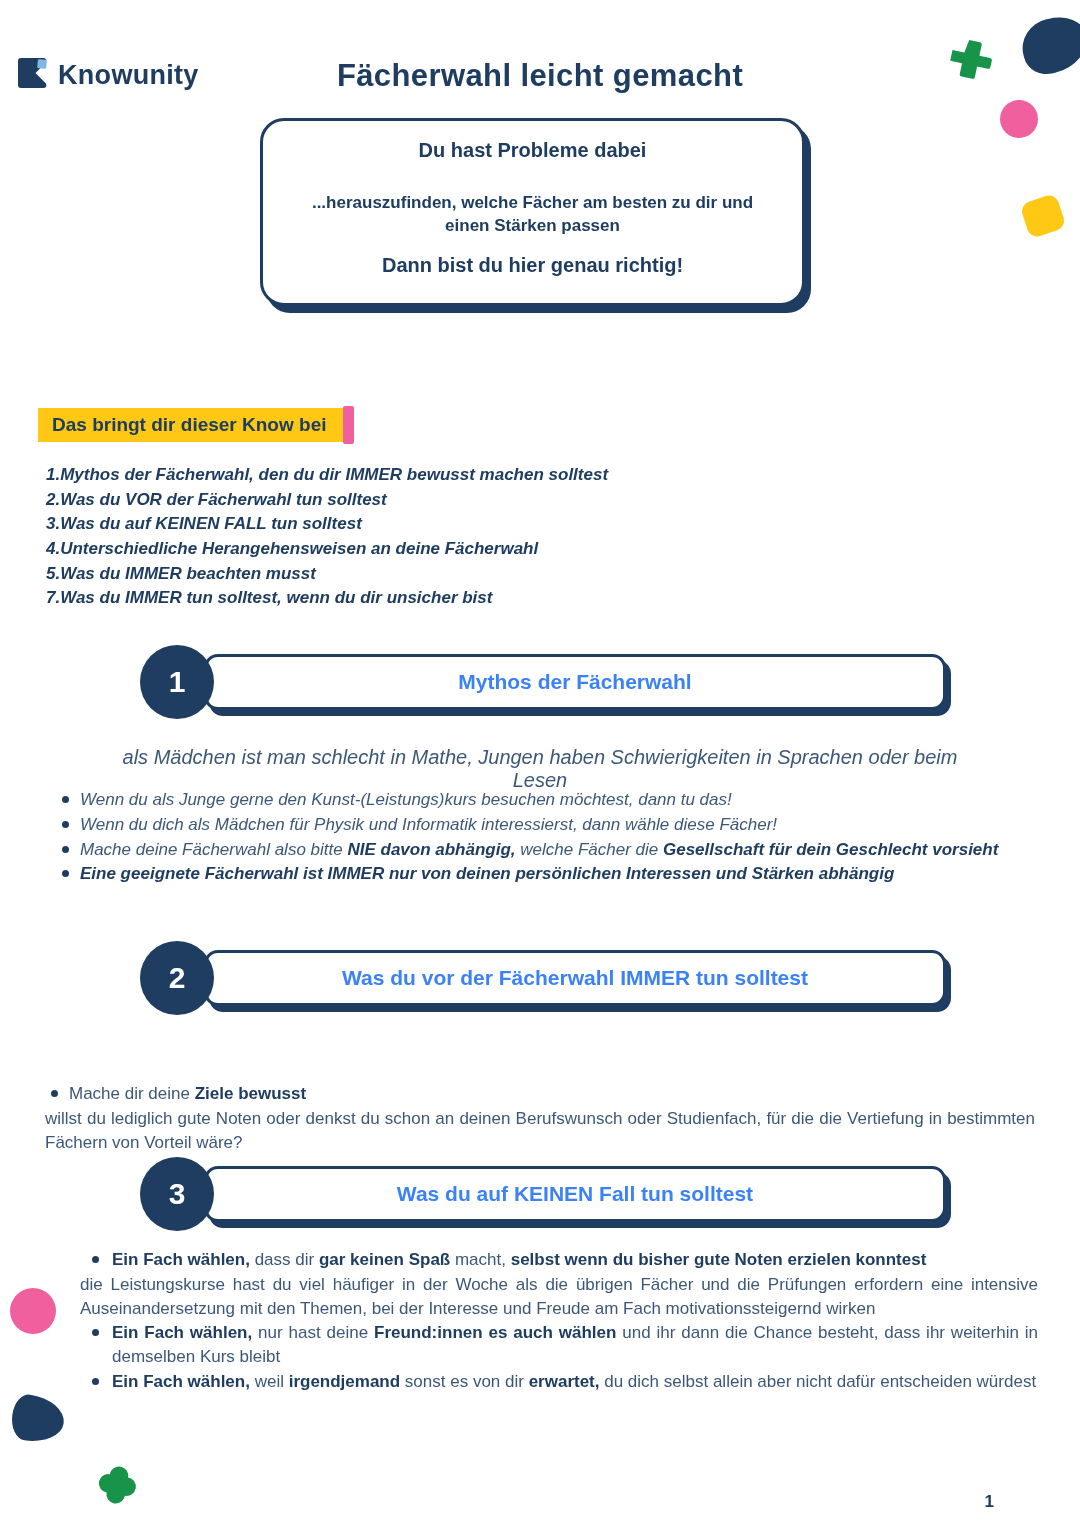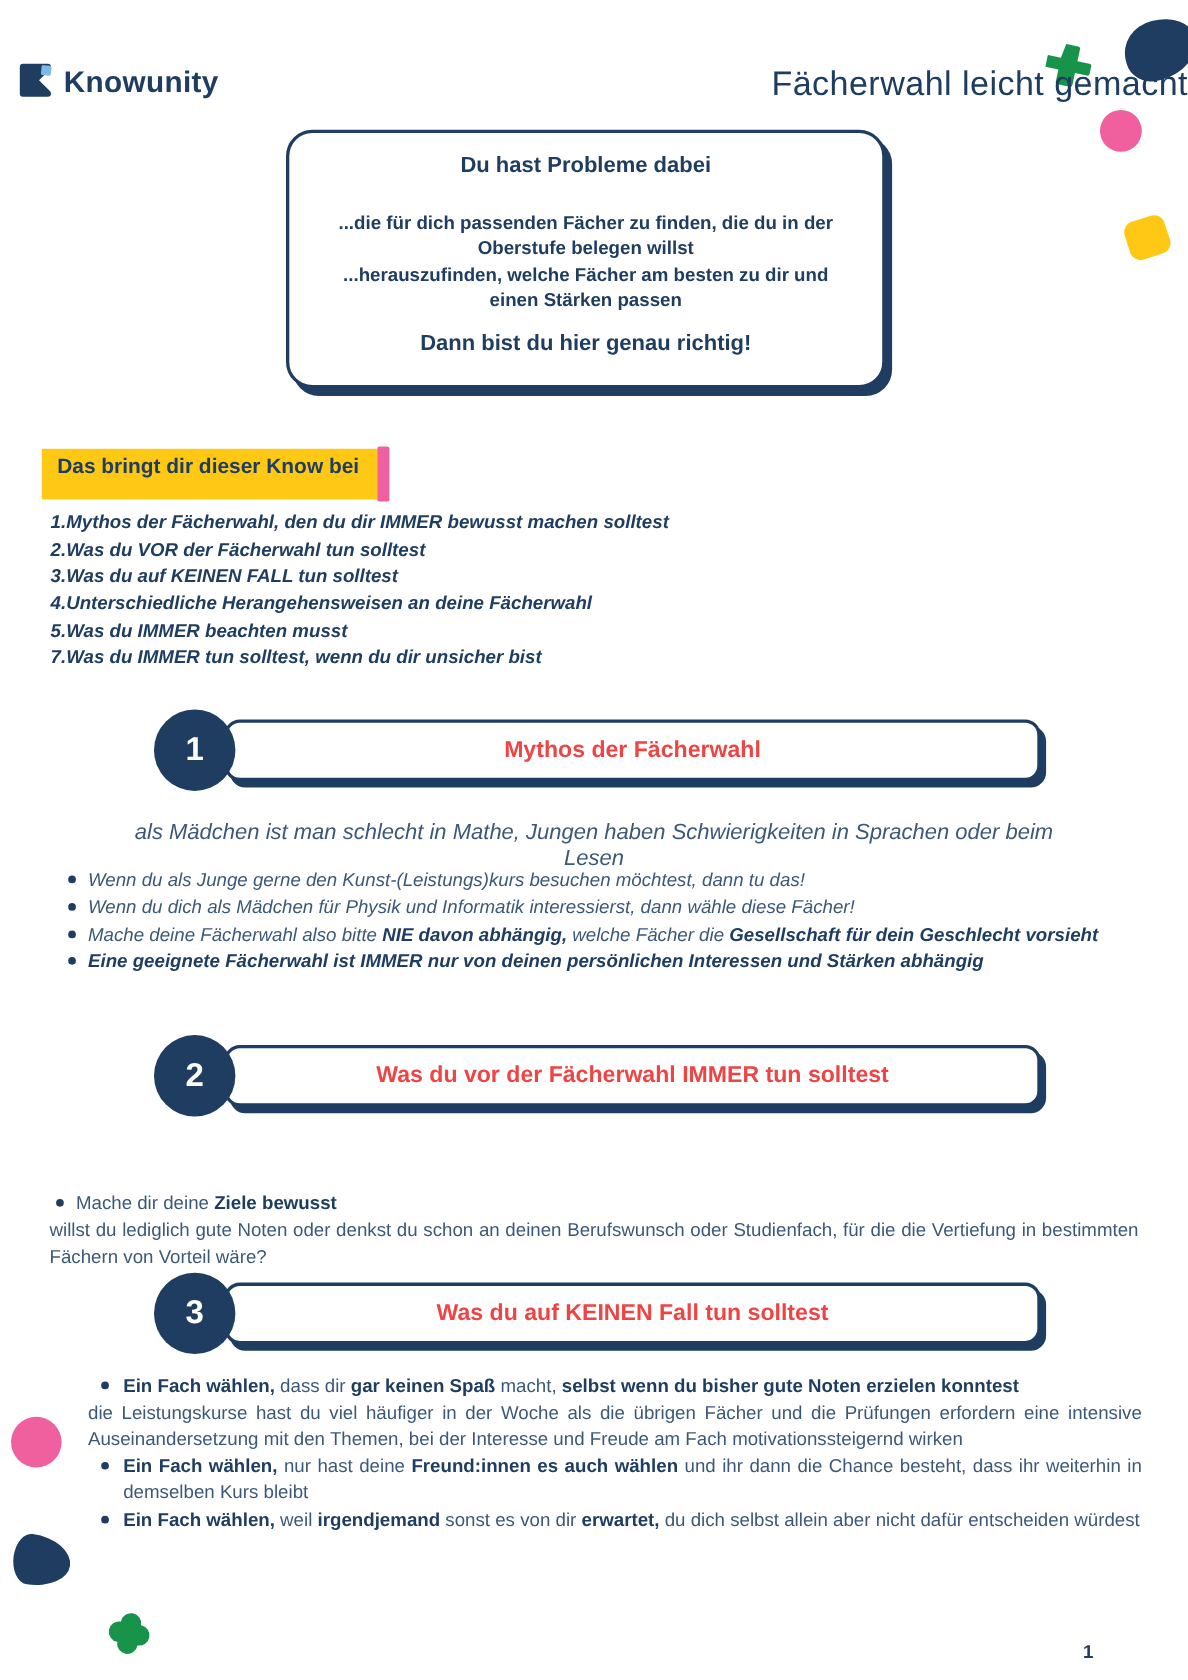--- a/index.html
+++ b/index.html
@@ -10,42 +10,42 @@
     color:#3c5878;
   }
 
   
   .header { position:absolute; top:12px; left:16px; display:flex; align-items:center; gap:8px;margin-top:44px; }
   .brand-name { font-size:27px; font-weight:bold; color:#1e3d60; letter-spacing:0.3px; }
 
   
   .page-title {
     position:absolute; top:58px; left:0; width:1080px;
-    text-align:right; font-size:31px; font-weight:normal; color:#1e3d60; letter-spacing:0.4px;
+    text-align:center; font-size:31px; font-weight:bold; color:#1e3d60; letter-spacing:0.4px;
   }
 
   
   .problem-box {
     position:absolute; top:118px; left:260px; width:545px;
     box-sizing:border-box;
     background:#ffffff;
     border:3px solid #1e3d60; border-radius:24px;
     box-shadow:6px 7px 0 #1e3d60;
     padding:18px 26px 26px; text-align:center;
   }
   .problem-heading { font-size:20px; font-weight:bold; color:#1e3d60; margin-bottom:29px; }
   .problem-line { font-size:17px; font-weight:bold; color:#1e3d60; line-height:1.38; }
   .problem-cta { font-size:20px; font-weight:bold; color:#1e3d60; margin-top:16px; }
 
   
   .toc-heading {
     position:absolute; top:408px; left:38px;
     background:#ffc814; color:#1e3d60;
     font-size:19px; font-weight:bold;
-    padding:6px 16px 18px 14px;
+    padding:6px 16px 6px 14px;
   }
   .toc-heading .pink-accent {
     position:absolute; right:-11px; top:-2px; bottom:-2px; width:11px;
     background:#f0609e; border-radius:2px;
   }
 
   
   .toc-list { position:absolute; top:463px; left:46px; width:985px; }
   .toc-item {
     font-size:17px; font-weight:bold; font-style:italic;
@@ -58,21 +58,21 @@
     position:absolute; left:0; top:-9px; width:74px; height:74px;
     border-radius:50%; background:#1e3d60; color:#ffffff;
     display:flex; align-items:center; justify-content:center;
     font-size:30px; font-weight:bold; z-index:2;
   }
   .head-bar {
     margin-left:64px; height:50px; box-sizing:content-box;
     background:#ffffff; border:3px solid #1e3d60; border-radius:14px;
     box-shadow:5px 6px 0 #1e3d60;
     display:flex; align-items:center; justify-content:center;
-    font-size:21px; font-weight:bold; color:#ef4444;
+    font-size:21px; font-weight:bold; color:#3b82f6;
   }
   .sec1-head { top:654px; }
   .sec2-head { top:950px; }
   .sec3-head { top:1166px; }
 
   .sec-subtitle {
     position:absolute; top:746px; left:100px; width:880px;
     text-align:center; font-style:italic; font-size:20px; color:#3c5878;
   }
 
@@ -153,21 +153,20 @@
         <rect x="21.5" y="3.5" width="9" height="9" rx="1.5" fill="#7fb7e6" transform="rotate(6 26 8)"></rect>
       </svg>
     </span>
     <span class="brand-name">Knowunity</span>
   </div>
 
   <div class="page-title">Fächerwahl leicht gemacht</div>
 
   <div class="problem-box">
     <div class="problem-heading">Du hast Probleme dabei</div>
-    <div class="problem-line">...die für dich passenden Fächer zu finden, die du in der Oberstufe belegen willst</div>
     <div class="problem-line">...herauszufinden, welche Fächer am besten zu dir und einen Stärken passen</div>
     <div class="problem-cta">Dann bist du hier genau richtig!</div>
   </div>
 
   <div class="toc-heading">
     <span>Das bringt dir dieser Know bei</span>
     <span class="pink-accent"></span>
   </div>
   <div class="toc-list">
       <div class="toc-item">1.Mythos der Fächerwahl, den du dir IMMER bewusst machen solltest</div>

